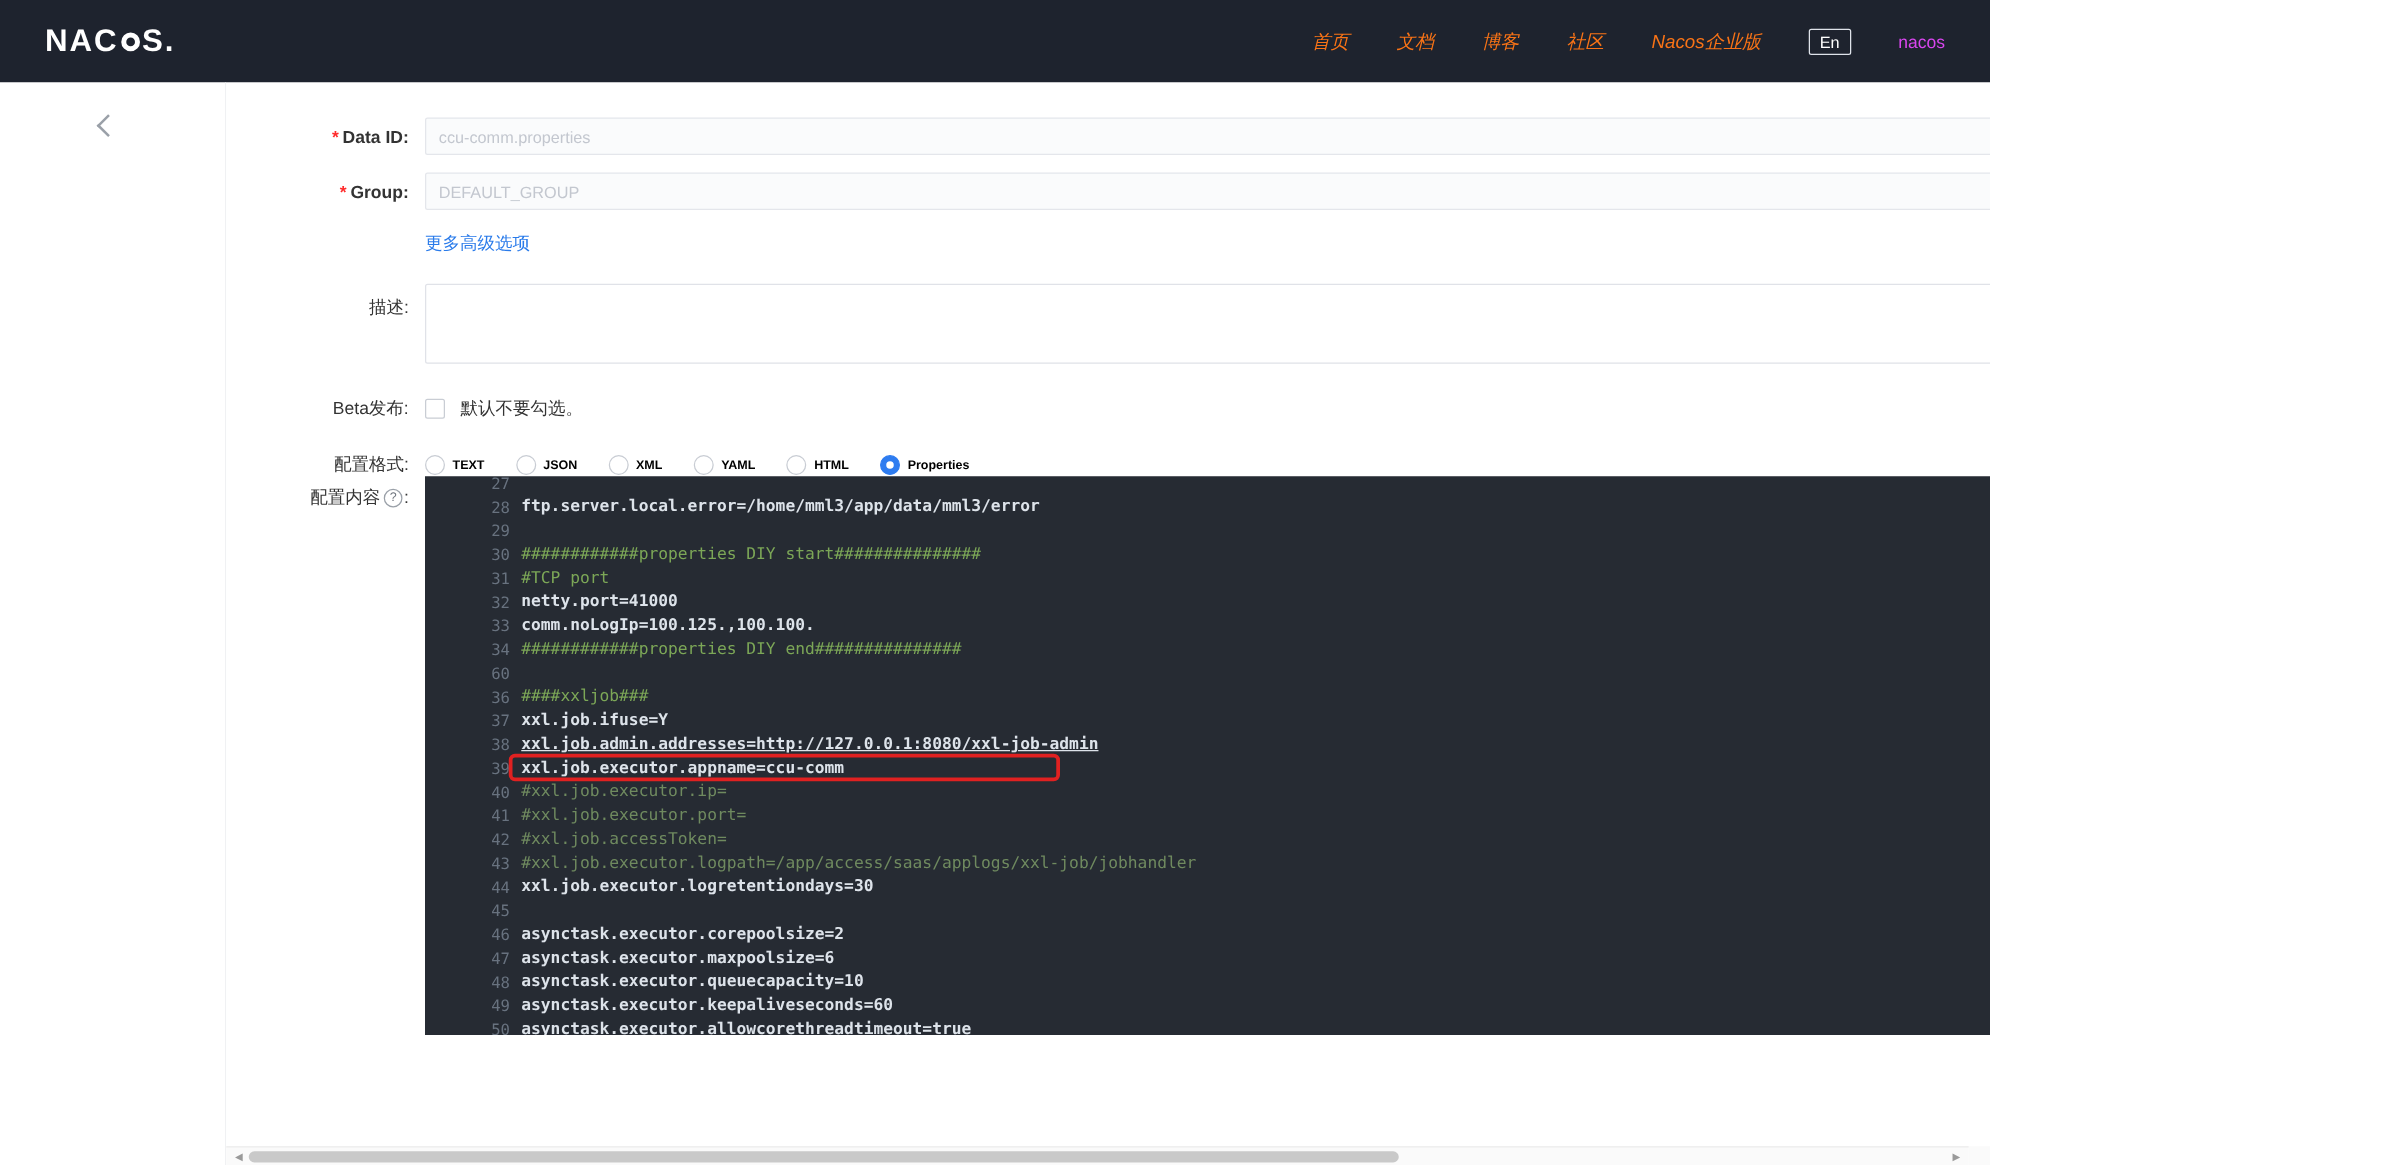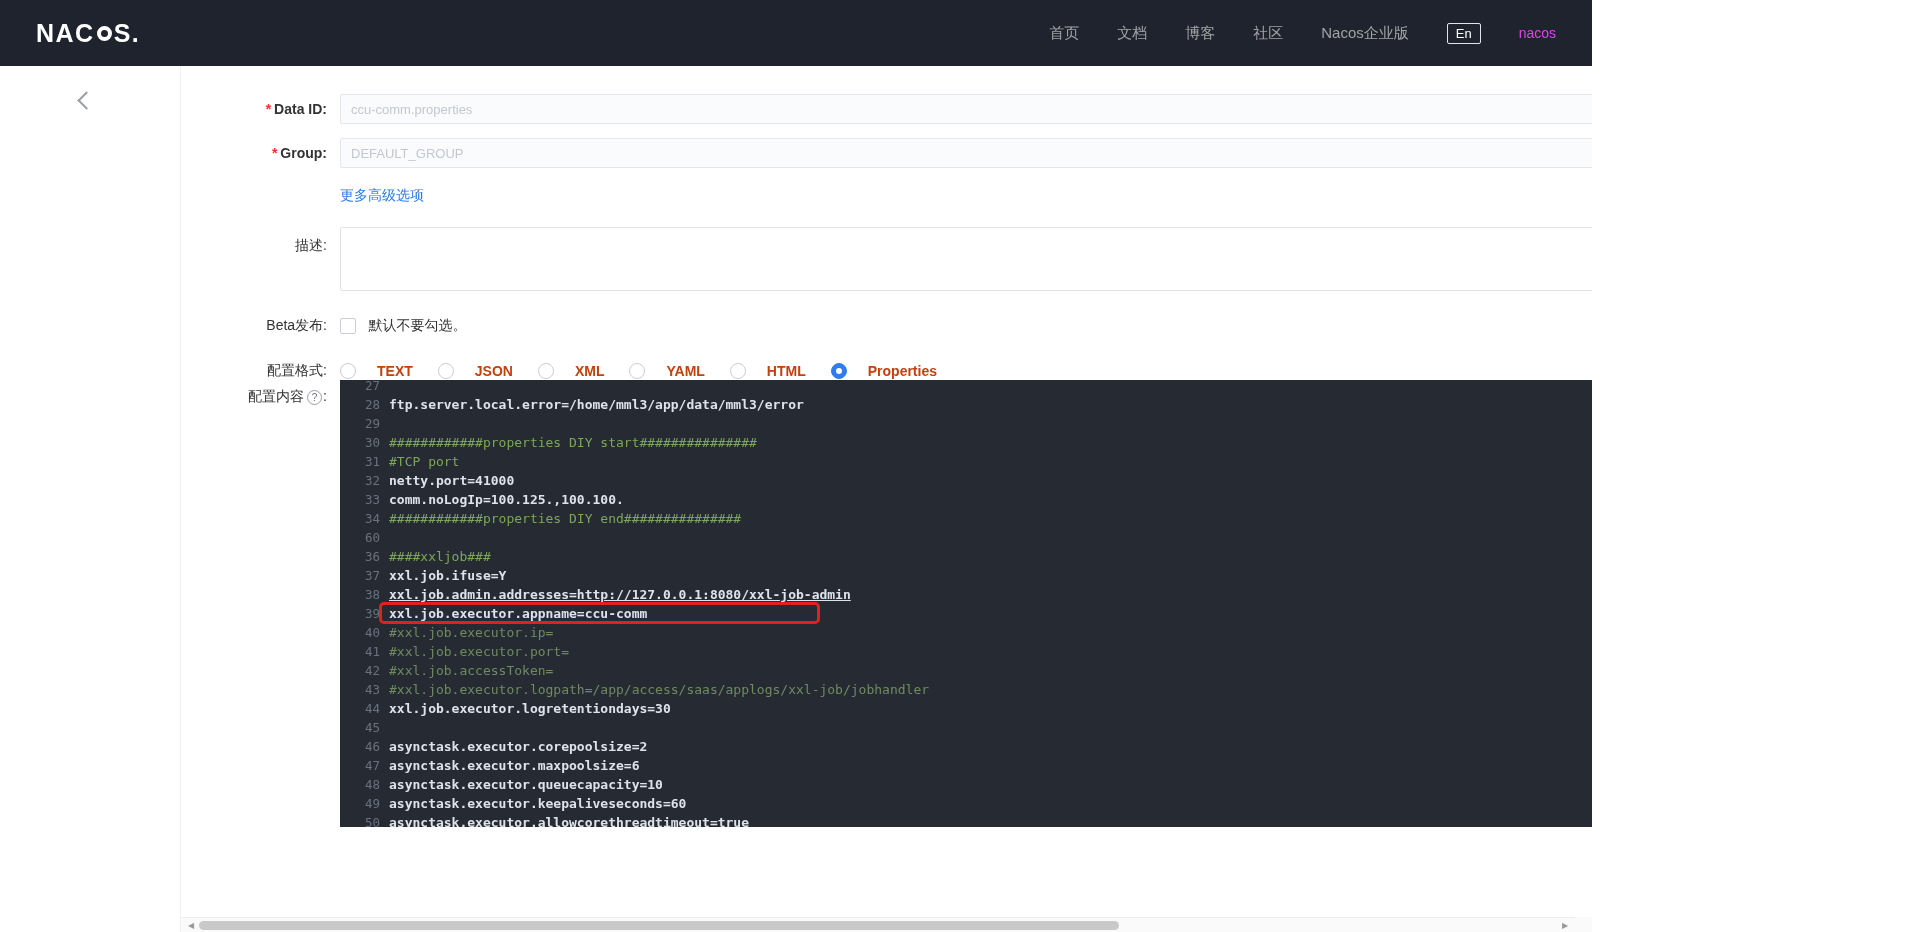--- a/index.html
+++ b/index.html
@@ -5,21 +5,21 @@
   * { box-sizing: border-box; margin: 0; padding: 0; }
   html,body { width:1920px; height:932px; overflow:hidden; }
   body { font-family:"Liberation Sans","DejaVu Sans",sans-serif; background:#fff; }
   .app { width:1592px; height:932px; position:relative; background:#fff; overflow:hidden; }
 
   
   .navbar { height:66px; background:#1e232e; display:flex; align-items:center; justify-content:space-between; padding:0 36px; }
   .logo { display:flex; align-items:center; color:#fff; font-weight:700; font-size:25px; letter-spacing:1.5px; cursor:pointer; }
   .logo-ring { width:15px; height:15px; border:4px solid #fff; border-radius:50%; margin:0 2px; display:inline-block; }
   .nav { display:flex; align-items:center; gap:38px; font-size:15px; }
-  .nav .nav-link { color:#a3a3a3; text-decoration:none; cursor:pointer; }
+  .nav .nav-link { color:#f97316; text-decoration:none; cursor:pointer;font-style:italic; }
   .lang-btn { border:1px solid #dfe3ea; color:#fff; font-size:13px; padding:2px 8px; border-radius:2px; cursor:pointer; }
   .username { color:#d946ef; font-size:14px; cursor:pointer; }
 
   
   .content-row { display:flex; height:866px; position:relative; }
   .sidebar { width:181px; flex:none; border-right:1px solid #f0f1f3; position:relative; background:#fff; }
   .back-chevron { position:absolute; top:28px; left:80px; width:13px; height:13px; border-left:2px solid #9aa0a8; border-bottom:2px solid #9aa0a8; transform:rotate(45deg); cursor:pointer; }
   .main { flex:1; position:relative; background:#fff; }
 
   
@@ -40,28 +40,28 @@
   .row-beta .form-label { font-weight:400; }
   .checkbox { width:16px; height:16px; border:1px solid #c9cdd4; border-radius:2px; background:#fff; flex:none; display:inline-block; cursor:pointer; vertical-align:middle; }
   .beta-hint { margin-left:8px; font-size:14px; color:#333; vertical-align:middle; }
   .row-format { margin-top:27px; height:18px; align-items:center; }
   .row-format .form-label { font-weight:400; }
   .radio-group { display:flex; align-items:center; }
   .radio-item { display:flex; align-items:center; margin-right:25px; cursor:pointer; }
   .radio { width:16px; height:16px; border-radius:50%; border:1px solid #c9cdd4; background:#fff; position:relative; flex:none; }
   .radio.checked { border-color:#2e7cf0; background:#2e7cf0; }
   .radio.checked::after { content:''; position:absolute; width:6px; height:6px; background:#fff; border-radius:50%; top:4px; left:4px; }
-  .radio-label { margin-left:21px; font-size:14px; font-weight:700; color:#c2410c; }
+  .radio-label { margin-left:6px; font-size:10px; font-weight:700; color:#000000; }
   .row-editor { }
   .row-editor .form-label { padding-top:8px; font-weight:400; display:flex; justify-content:flex-end; align-items:flex-start; }
   .help-circle { width:15px; height:15px; border:1px solid #9aa0a8; border-radius:50%; display:inline-flex; align-items:center; justify-content:center; font-size:10px; color:#6e747d; margin:2px 1px 0 3px; }
 
   
   .editor { height:447px; background:#262b33; position:relative; overflow:hidden; font-family:"DejaVu Sans Mono","Liberation Mono",monospace; font-size:13px; cursor:text; }
-  .lines { margin-top:-4px; }
+  .lines { margin-top:-4px;padding-left:28px; }
   .line { height:19px; line-height:19px; display:flex; position:relative; white-space:pre; }
   .ln { width:40px; text-align:right; color:#68727f; flex:none; font-size:12.5px; }
   .codetxt { margin-left:9px; }
   .t-code { color:#dde3ea; font-weight:700; }
   .t-comment { color:#7ca757; }
   .t-comment2 { color:#6f8a5f; }
   .t-link { text-decoration:underline; }
   .hl-box { position:absolute; left:39px; top:-2px; width:441px; height:22px; border:3px solid #e02121; border-radius:5px; pointer-events:none; }
   .minimap { position:absolute; top:3px; right:18px; width:66px; }
   .mm-bar { height:1.5px; margin-bottom:1px; }

